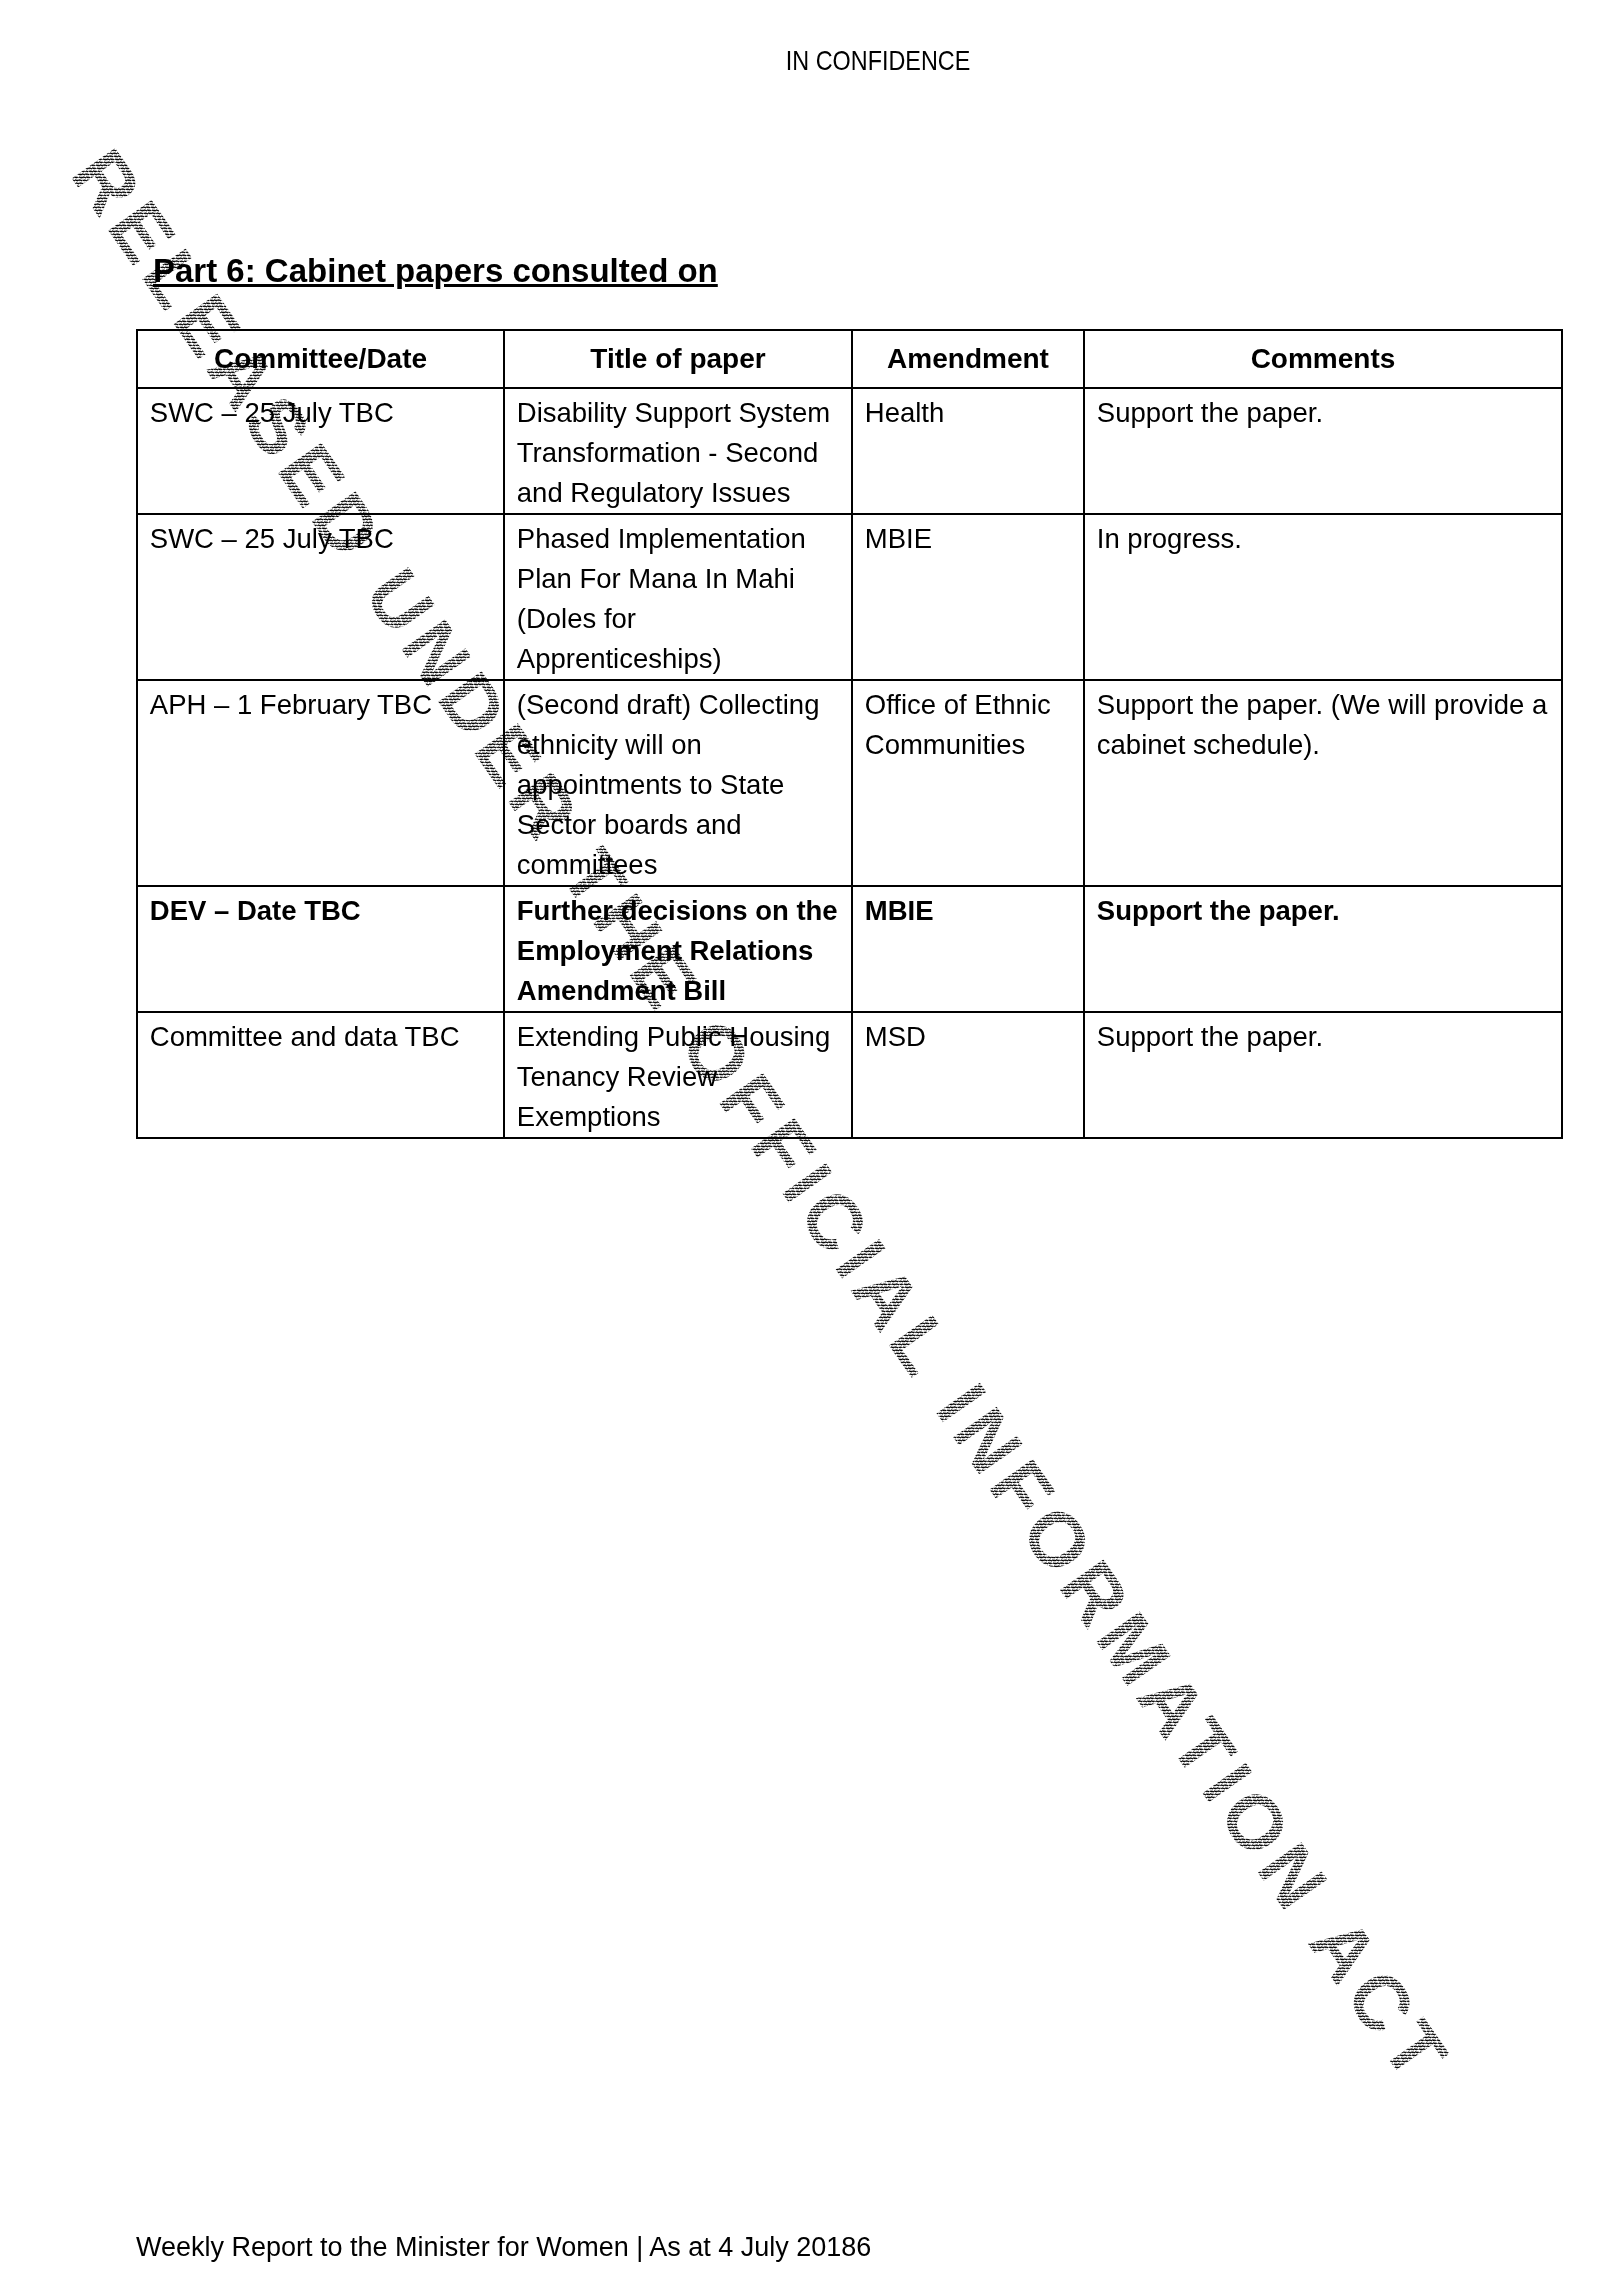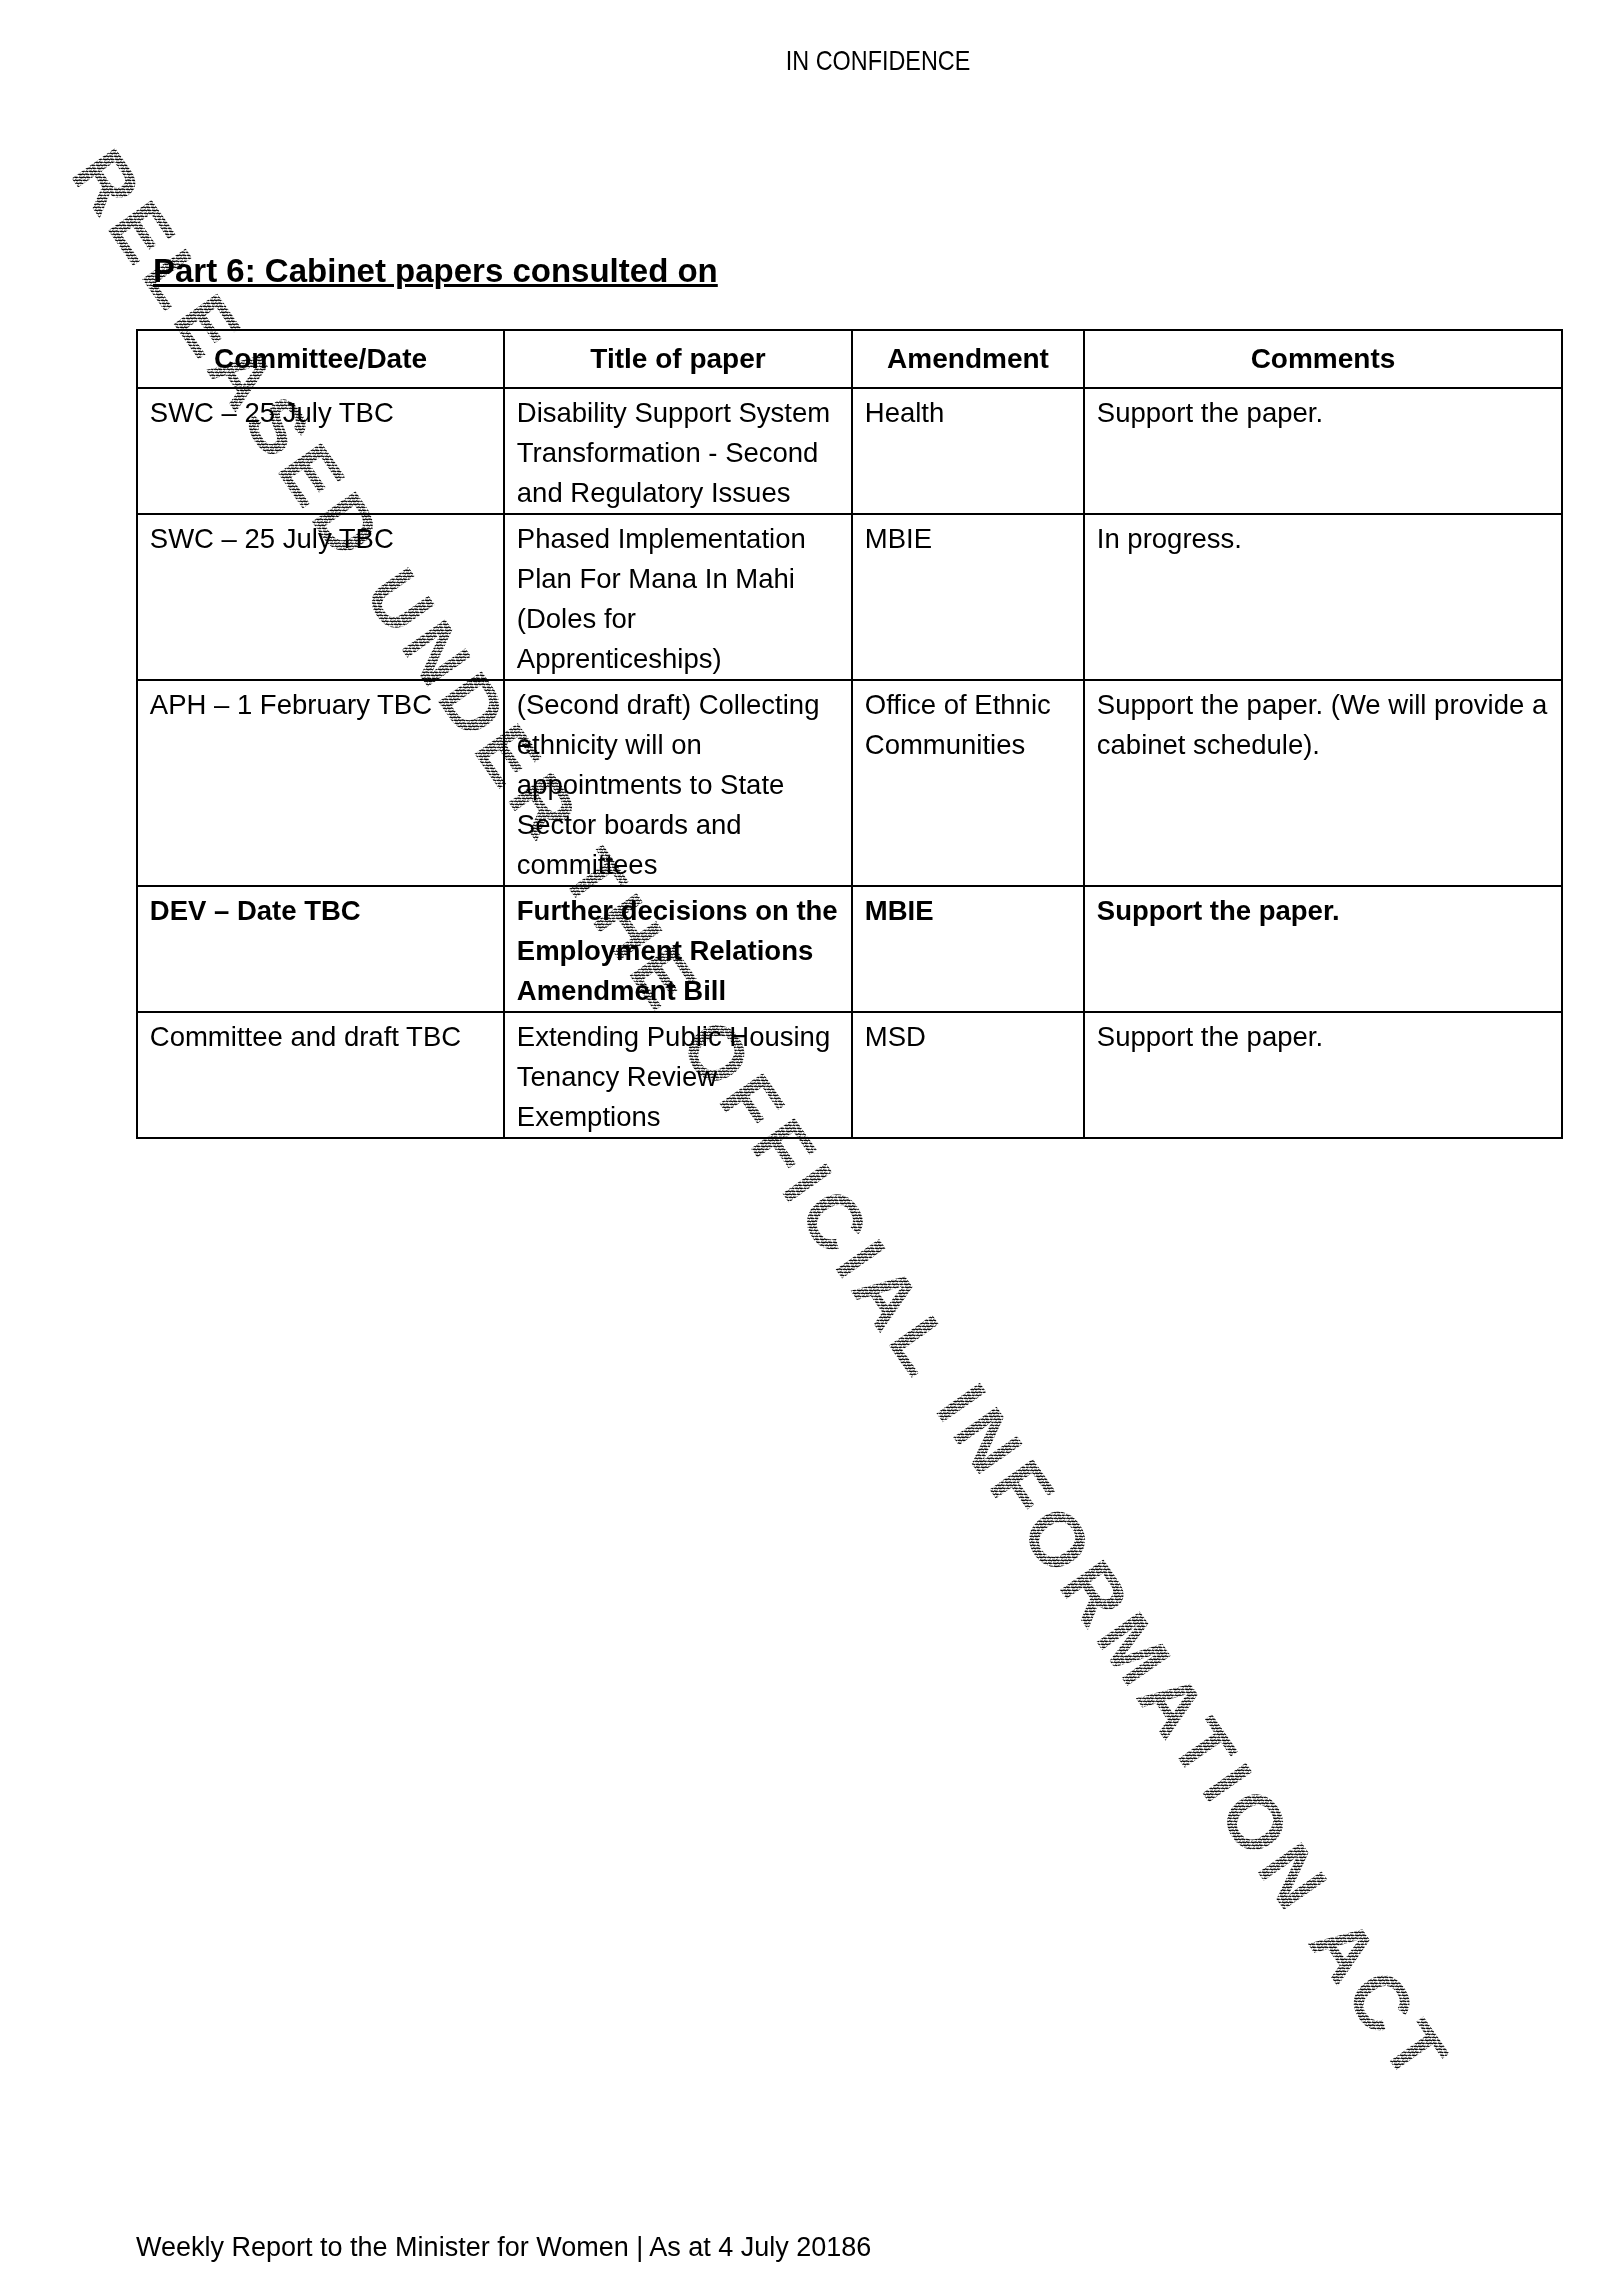--- a/index.html
+++ b/index.html
@@ -141,21 +141,21 @@
             </tr>
             <tr>
               <td>DEV – Date TBC</td>
               <td>Further decisions on the
 Employment Relations
 Amendment Bill</td>
               <td>MBIE</td>
               <td>Support the paper.</td>
             </tr>
             <tr>
-              <td>Committee and draft TBC</td>
+              <td>Committee and data TBC</td>
               <td>Extending Public Housing
 Tenancy Review
 Exemptions</td>
               <td>MSD</td>
               <td>Support the paper.</td>
             </tr>
           </tbody>
       </table>
     </div>
 

